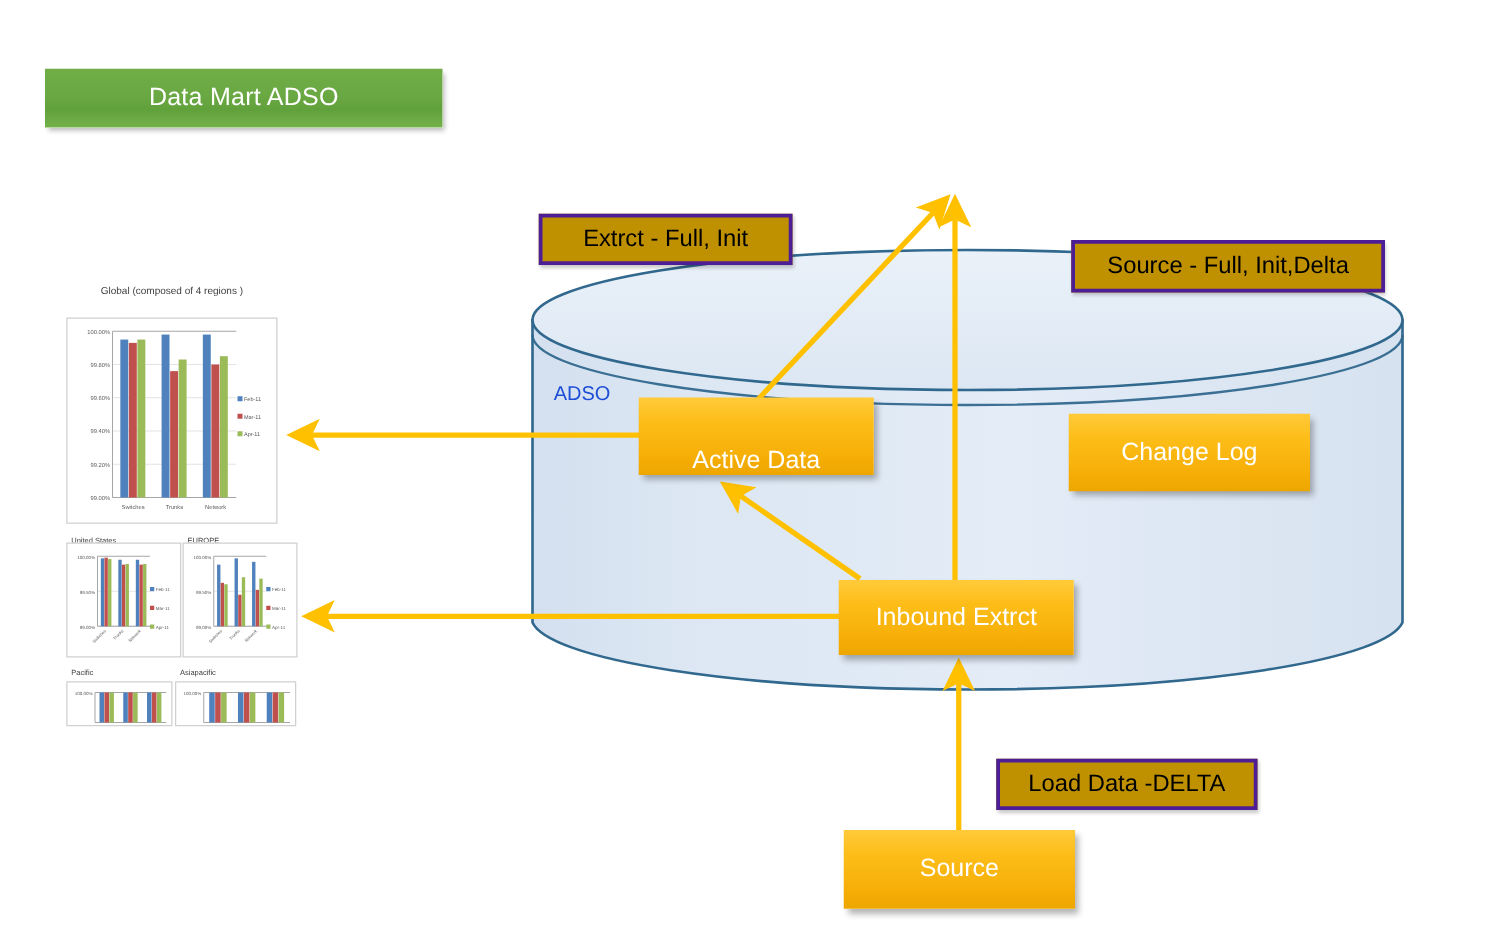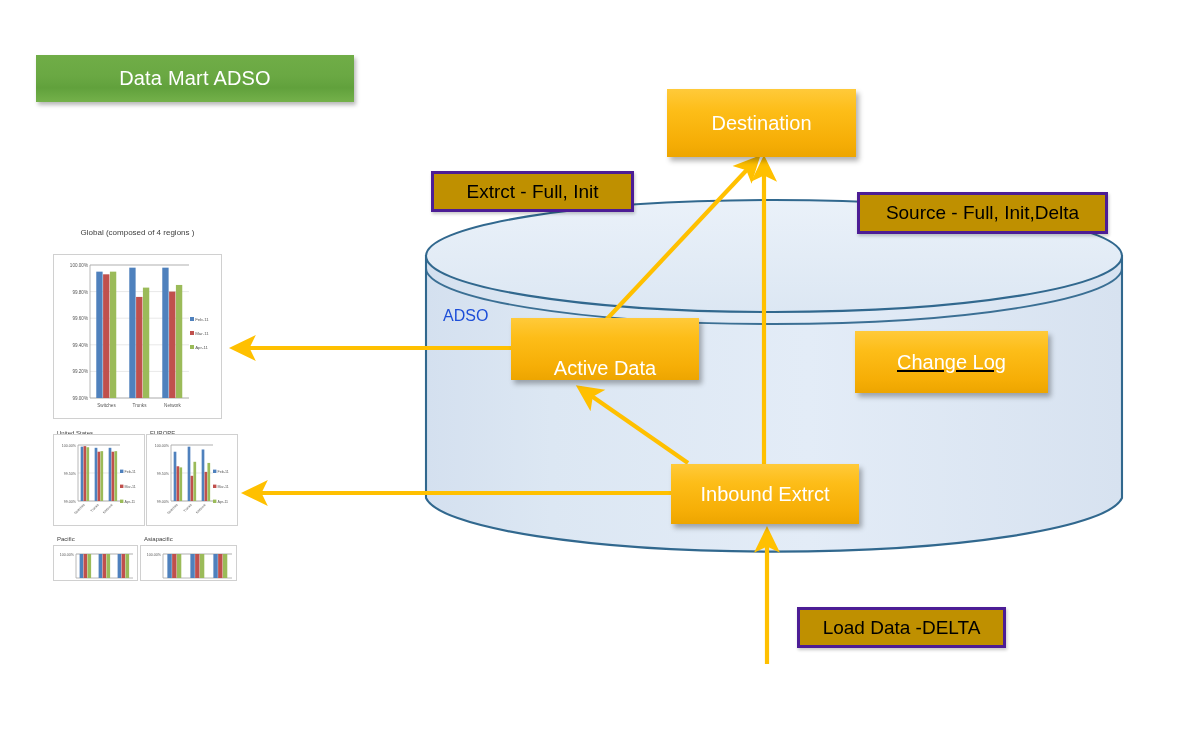--- a/index.html
+++ b/index.html
@@ -53,21 +53,21 @@
     z-index: 6;
   }
   .obox span {
     color: #ffffff;
     font-size: 20px;
     white-space: nowrap;
   }
 
   #box-destination   { left: 667px; top: 89px;  width: 189px; height: 68px; }
   #box-active-data   { left: 511px; top: 318px; width: 188px; height: 62px; align-items: flex-end; }
-  #box-change-log    { left: 855px; top: 331px; width: 193px; height: 62px; text-decoration: underline; }
+  #box-change-log    { left: 855px; top: 331px; width: 193px; height: 62px; }
   #box-inbound-table { left: 671px; top: 464px; width: 188px; height: 60px; }
   #box-source        { left: 675px; top: 664px; width: 185px; height: 63px; }
 
   
   .glabel {
     position: absolute;
     background: #bf9000;
     border: 3px solid #4c1d95;
     box-shadow: 1px 2px 3px rgba(0,0,0,0.22);
     display: flex;
@@ -202,31 +202,31 @@
 
     <g>
       <line x1="512" y1="348" x2="234" y2="348" stroke="#ffc000" stroke-width="4.2" marker-end="url(#ah)"></line>
     </g>
 
     <g>
       <line x1="672" y1="493" x2="246" y2="493" stroke="#ffc000" stroke-width="4.2" marker-end="url(#ah)"></line>
     </g>
   </svg>
 
-  <div class="obox" id="box-destination">
-    <span>Destination</span>
-  </div>
   <div class="obox" id="box-active-data">
     <span>Active Data</span>
   </div>
   <div class="obox" id="box-change-log">
     <span>Change Log</span>
   </div>
   <div class="obox" id="box-inbound-table">
     <span>Inbound Extrct</span>
+  </div>
+  <div class="obox" id="box-source">
+    <span>Source</span>
   </div>
 
   <div class="glabel" id="label-extract-full-init">
     <span>Extrct - Full, Init</span>
   </div>
   <div class="glabel" id="label-extract-full-init-delta">
     <span>Source - Full, Init,Delta</span>
   </div>
   <div class="glabel" id="label-load-data-delta">
     <span>Load Data -DELTA</span>

